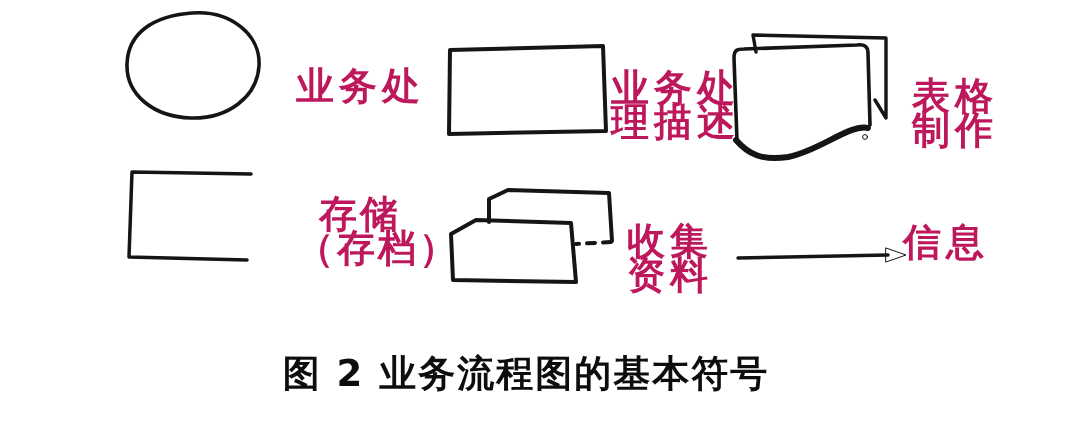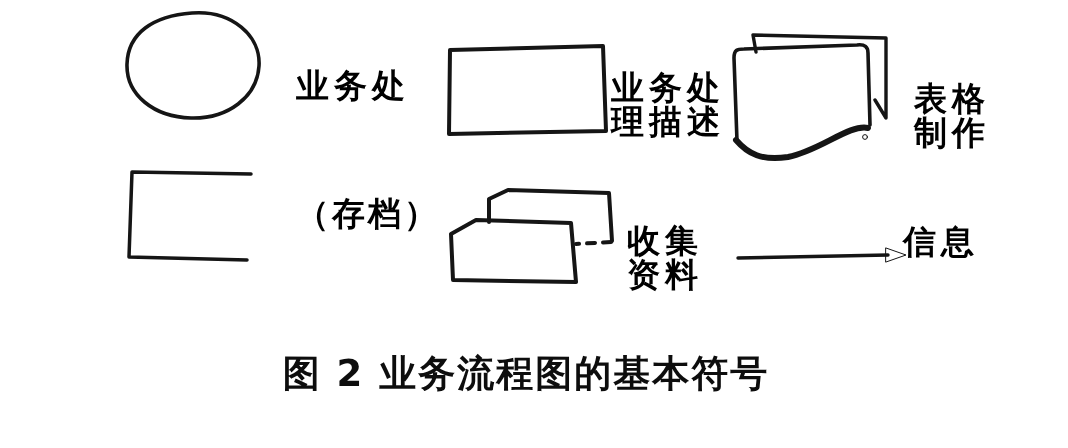--- a/index.html
+++ b/index.html
@@ -12,25 +12,25 @@
     color:#121212;
   }
   .shapes{position:absolute;left:0;top:0;width:1068px;height:448px;}
   .shapes path, .shapes circle{
     stroke:#151515;fill:none;
     stroke-linecap:round;stroke-linejoin:round;
   }
   .sym-label{
     position:absolute;
     font-weight:700;
-    font-size:33px;
+    font-size:38px;
     line-height:34px;
     letter-spacing:5px;
     white-space:nowrap;
-    color:#000000;
+    color:#be185d;
   }
   .sym-label span{display:block;}
   .lbl-left{text-align:left;}
   .lbl-center{text-align:center;}
   .caption{
     position:absolute;
     left:0;top:349px;width:100%;
     text-align:center;
     transform:translateX(-8px);
     font-size:37px;
@@ -68,26 +68,27 @@
 
   <div class="sym-label lbl-left" style="left:296px;top:69px;">
     <span>业务处</span>
   </div>
 
   <div class="sym-label lbl-left" style="left:611px;top:71px;">
     <span>业务处</span>
     <span>理描述</span>
   </div>
 
-  <div class="sym-label lbl-center" style="left:912px;top:85px;width:80px;font-family:Liberation Mono, monospace;">
+  <div class="sym-label lbl-center" style="left:912px;top:79px;width:80px;">
     <span>表格</span>
     <span>制作</span>
   </div>
 
   <div class="sym-label lbl-center" style="left:296px;top:197px;width:128px;letter-spacing:3px;">
+    <span>存储</span>
     <span>（存档）</span>
   </div>
 
   <div class="sym-label lbl-center" style="left:620px;top:224px;width:74px;margin-left:7px;">
     <span>收集</span>
     <span>资料</span>
   </div>
 
   <div class="sym-label lbl-center" style="left:903px;top:225px;width:74px;text-align:center;">
     <span>信息</span>

